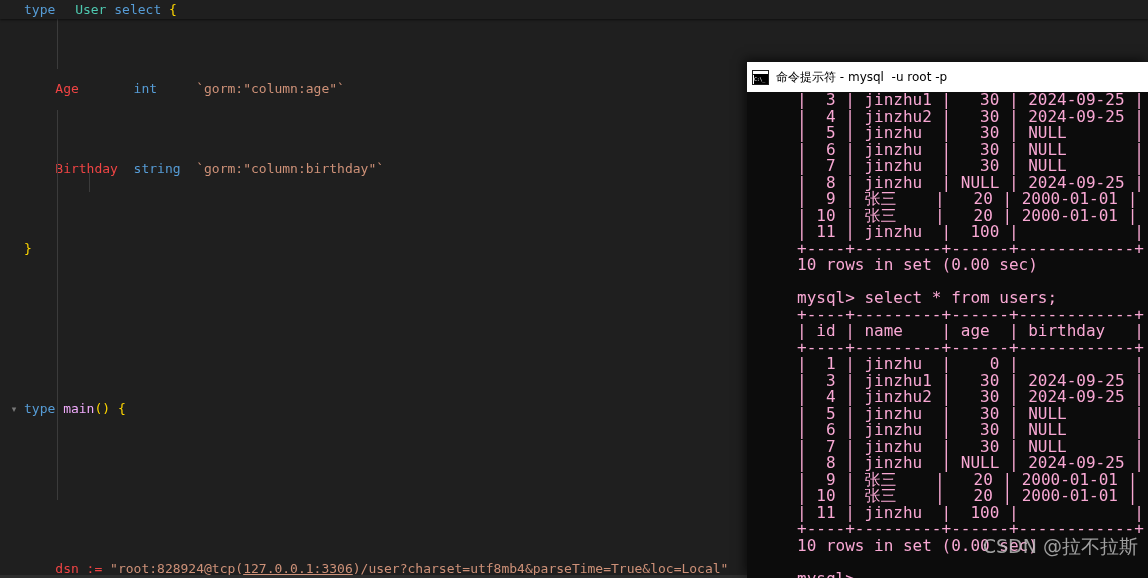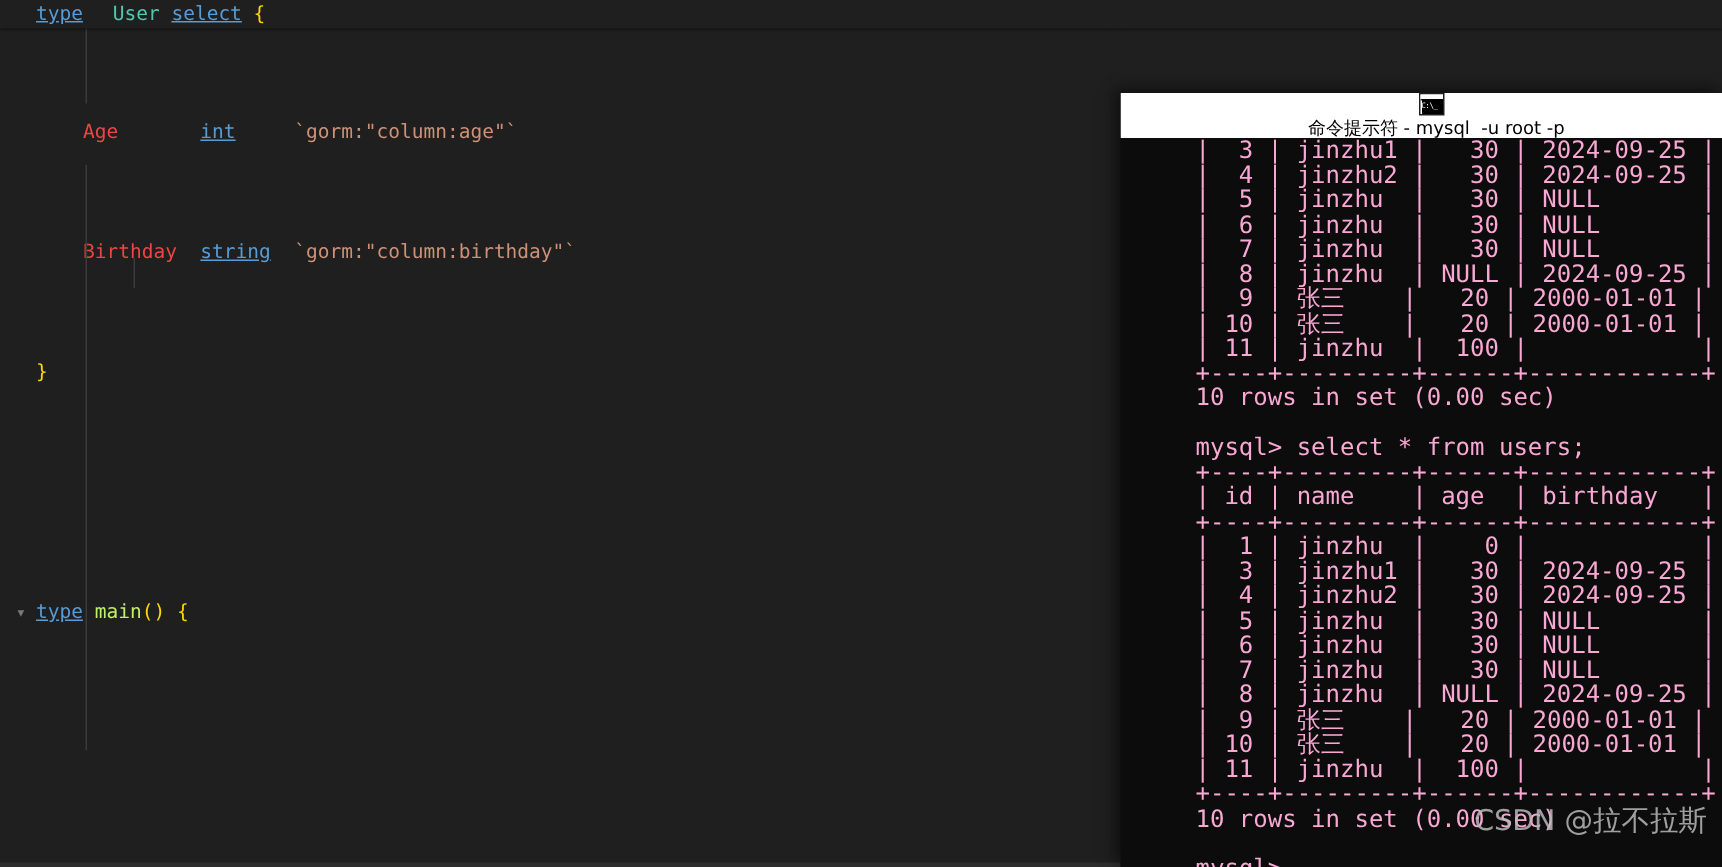--- a/index.html
+++ b/index.html
@@ -84,23 +84,23 @@
     width: 12px; height: 20px;
     z-index: 4;
     color: #787878;
     font-size: 9px;
     line-height: 20px;
     text-align: center;
     font-family: "DejaVu Sans", sans-serif;
   }
 
   
-  .kw  { color: #569cd6; text-decoration: underline; }
+  .kw  { color: #569cd6; }
   .typ { color: #4ec9b0; margin-left: 12px; }
-  .fn  { color: #bef264; }
+  .fn  { color: #f0abfc; }
   .str { color: #ce9178; }
   .pl  { color: #ef4444; }
   .br1 { color: #ffd700; }
   .url { color: #ce9178; text-decoration: underline; }
 
   
   #terminal {
     position: absolute;
     left: 747px;
     top: 62px;
@@ -109,23 +109,22 @@
     background: #0c0c0c;
     z-index: 20;
     box-shadow: -3px -3px 10px rgba(0,0,0,0.6);
     overflow: hidden;
   }
   #term-title {
     height: 30px;
     background: #ffffff;
     display: flex;
     align-items: center;
-    padding-left: 20px;
-    box-sizing: border-box;
-    flex-direction: column;
+    padding-left: 5px;
+    box-sizing: border-box;
   }
   #term-icon {
     width: 17px; height: 15px;
     background: #ffffff;
     border: 1px solid #202020;
     box-sizing: border-box;
     margin-right: 7px;
     position: relative;
     flex: 0 0 auto;
   }
@@ -225,20 +224,21 @@
     <div class="cl"><span class="pl">    Birthday  </span><span class="kw">string</span><span class="pl">  </span><span class="str">`gorm:"column:birthday"`</span></div>
 
     <div class="cl"><span class="br1">}</span></div>
 
     <div class="cl"></div>
 
     <div class="cl"><span class="fold">▾</span><span class="kw">type</span><span class="pl"> </span><span class="fn">main</span><span class="br1">()</span><span class="pl"> </span><span class="br1">{</span></div>
 
     <div class="cl"></div>
 
+    <div class="cl"><span class="pl">    dsn := </span><span class="str">"root:828924@tcp(</span><span class="url">127.0.0.1:3306</span><span class="str">)/user?charset=utf8mb4&amp;parseTime=True&amp;loc=Local"</span></div>
 
     
 
     
 
     
 
     
 
     

